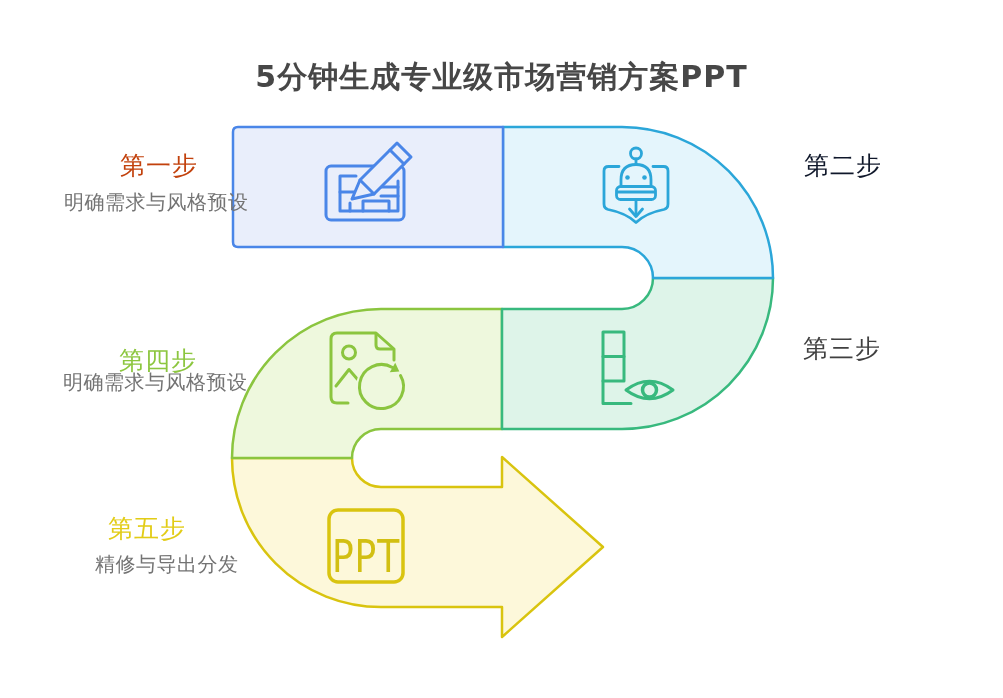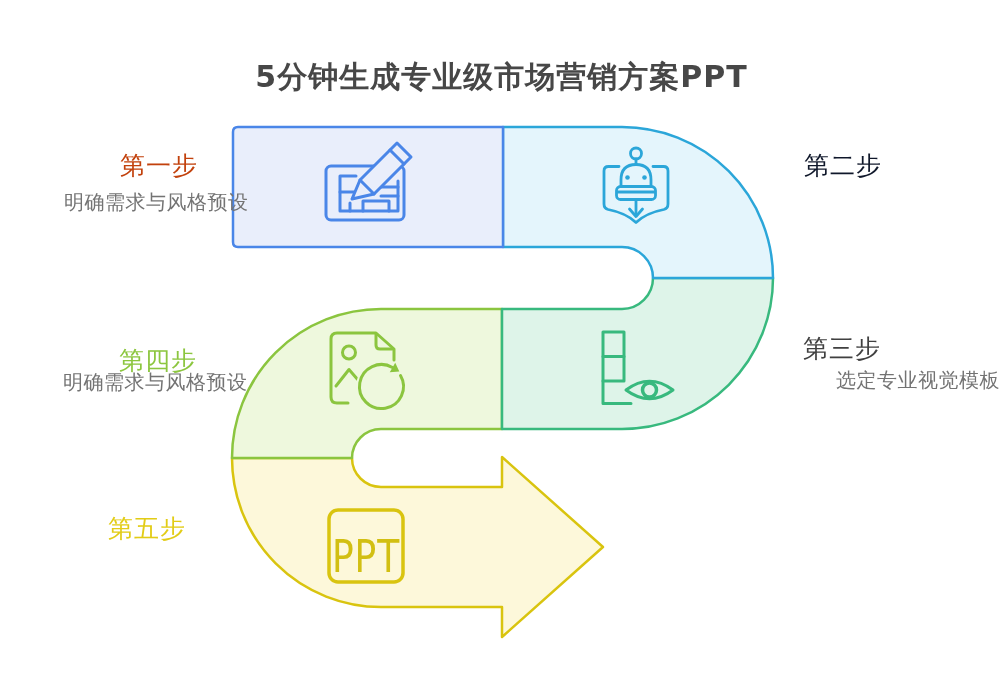--- a/index.html
+++ b/index.html
@@ -85,19 +85,19 @@
     </g>
   </svg>
 
   <div class="lbl c1" style="left:120px;top:149px">第一步</div>
   <div class="desc" style="left:31px;top:189px">明确需求与风格预设</div>
 
   <div class="lbl c4" style="left:119px;top:344px">第四步</div>
   <div class="desc" style="left:30px;top:369px">明确需求与风格预设</div>
 
   <div class="lbl c5" style="left:108px;top:512px">第五步</div>
+  <div class="desc" style="left:62px;top:551px">精修与导出分发</div>
 
   <div class="lbl c2" style="left:804px;top:149px">第二步</div>
 
   <div class="lbl c3" style="left:803px;top:332px">第三步</div>
-  <div class="desc" style="left:803px;top:367px">选定专业视觉模板</div>
 
 </div>
 
 </body></html>

